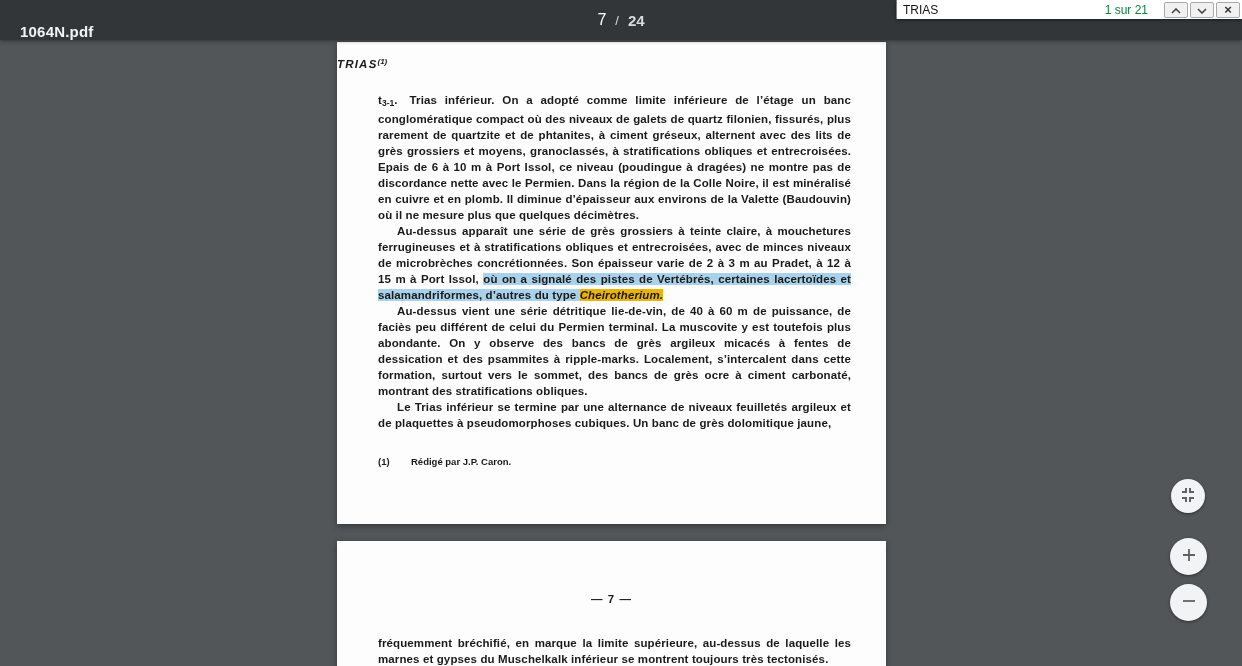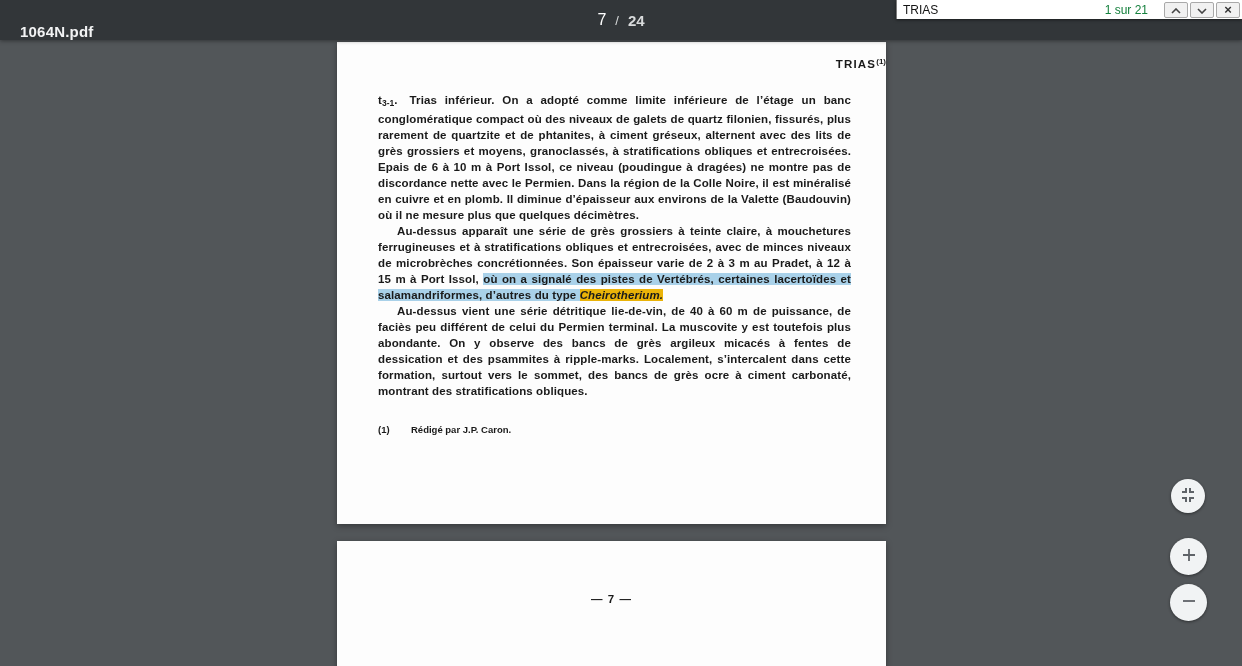--- a/index.html
+++ b/index.html
@@ -47,21 +47,21 @@
   .fb-btn.close{color:#333;font-size:13px;line-height:1;font-weight:700;}
   
   .page{
     position:absolute;left:337px;width:549px;background:#fdfdfd;
     box-shadow:0 2px 6px rgba(0,0,0,.35);box-sizing:border-box;
     color:#1a1a1a;
   }
   .page1{top:42px;height:482px;padding-top:15px;}
   .page2{top:541px;height:170px;padding-top:52px;}
   .heading{
-    text-align:right;font-weight:700;
+    text-align:left;font-style:italic;font-weight:700;
     font-size:11.5px;letter-spacing:1.2px;height:14px;
   }
   .heading .note{font-size:8px;vertical-align:4px;letter-spacing:0;}
   .body1{margin:21px 35px 0 41px;}
   .body2{margin:28px 35px 0 41px;}
   .doc p{
     margin:0;font-size:11.5px;line-height:16px;font-weight:700;
     text-align:justify;letter-spacing:.12px;
   }
   .indent{text-indent:19px;}
@@ -125,29 +125,33 @@
 </div>
 
 <div class="page page1 doc">
   <div class="heading">
     <span>TRIAS</span><span class="note">(1)</span>
   </div>
   <div class="body1">
     <p><span class="p1-label"><span>t</span><span class="sub">3-1</span><span>.</span></span><span>Trias inférieur.</span><span> On a adopté comme limite inférieure de l’étage un banc conglomératique compact où des niveaux de galets de quartz filonien, fissurés, plus rarement de quartzite et de phtanites, à ciment gréseux, alternent avec des lits de grès grossiers et moyens, granoclassés, à stratifications obliques et entrecroisées. Epais de 6 à 10 m à Port Issol, ce niveau (poudingue à dragées) ne montre pas de discordance nette avec le Permien. Dans la région de la Colle Noire, il est minéralisé en cuivre et en plomb. Il diminue d’épaisseur aux environs de la Valette (Baudouvin) où il ne mesure plus que quelques décimètres.</span></p>
     <p class="indent"><span>Au-dessus apparaît une série de grès grossiers à teinte claire, à mouchetures ferrugineuses et à stratifications obliques et entrecroisées, avec de minces niveaux de microbrèches concrétionnées. Son épaisseur varie de 2 à 3 m au Pradet, à 12 à 15 m à Port Issol, </span><span class="sel">où on a signalé des pistes de Vertébrés, certaines lacertoïdes et salamandriformes, d’autres du type </span><span class="sel-i">Cheirotherium.</span></p>
     <p class="indent">Au-dessus vient une série détritique lie-de-vin, de 40 à 60 m de puissance, de faciès peu différent de celui du Permien terminal. La muscovite y est toutefois plus abondante. On y observe des bancs de grès argileux micacés à fentes de dessication et des psammites à ripple-marks. Localement, s’intercalent dans cette formation, surtout vers le sommet, des bancs de grès ocre à ciment carbonaté, montrant des stratifications obliques.</p>
+    <p class="indent">Le Trias inférieur se termine par une alternance de niveaux feuilletés argileux et de plaquettes à pseudomorphoses cubiques. Un banc de grès dolomitique jaune,</p>
   </div>
   <div class="footnote">
     <span class="fn-marker">(1)</span>
     <span>Rédigé par J.P. Caron.</span>
   </div>
 </div>
 
 <div class="page page2 doc">
   <div class="pagenum">— 7 —</div>
+  <div class="body2">
+    <p>fréquemment bréchifié, en marque la limite supérieure, au-dessus de laquelle les marnes et gypses du Muschelkalk inférieur se montrent toujours très tectonisés.</p>
+  </div>
 </div>
 
 <button class="fab fit">
   <span>
     <svg width="18" height="18" viewBox="0 0 18 18">
       <path d="M3 6 H7 V2 M15 6 H11 V2 M3 12 H7 V16 M15 12 H11 V16" fill="none" stroke="#5f6368" stroke-width="2"></path>
     </svg>
   </span>
 </button>
 <button class="fab zin">

